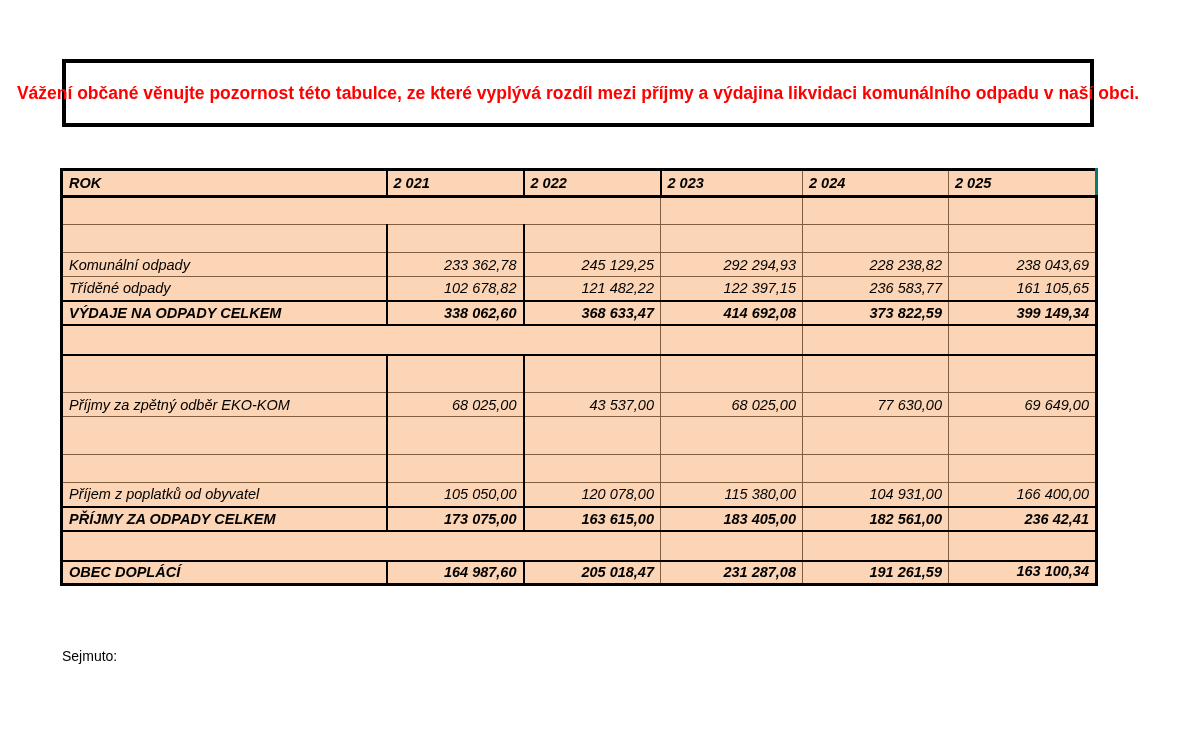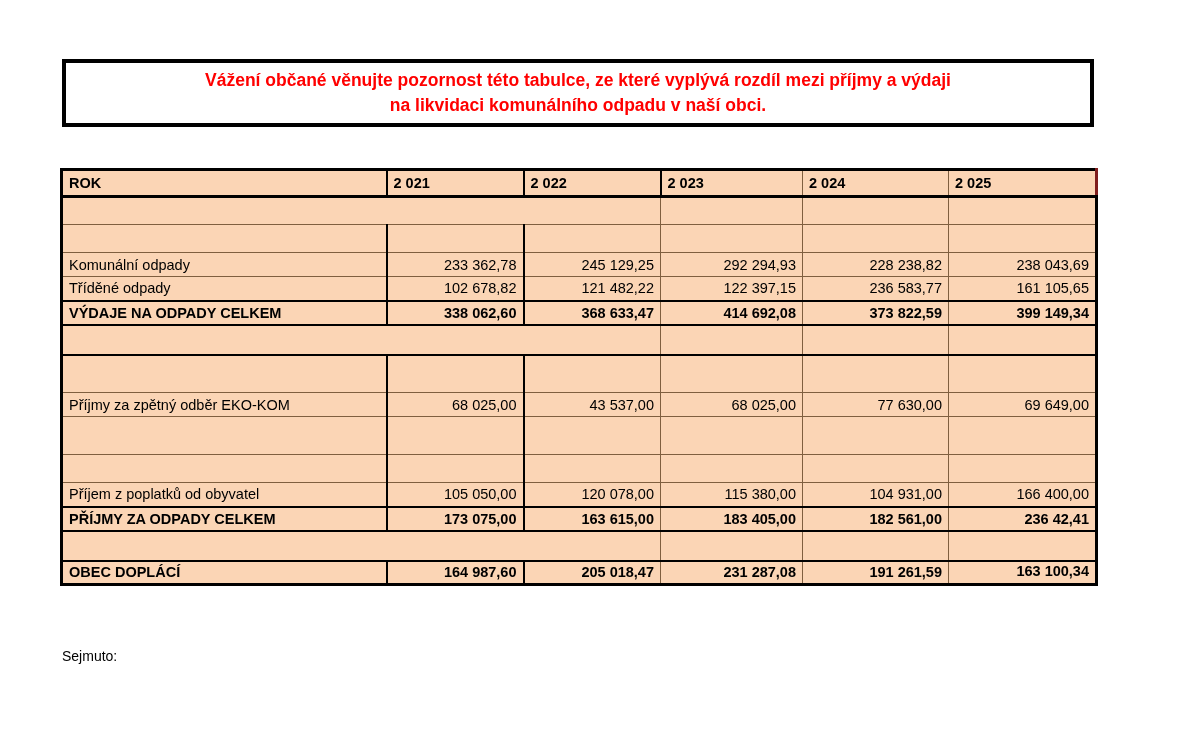--- a/index.html
+++ b/index.html
@@ -21,21 +21,21 @@
   .notice-box {
     position: absolute;
     left: 62px;
     top: 59px;
     width: 1032px;
     height: 68px;
     border: 4px solid #000000;
     background: #ffffff;
     box-sizing: border-box;
     display: flex;
-    flex-direction: column;
+    flex-direction: row;
     align-items: center;
     justify-content: center;
   }
   .notice-line {
     color: #ff0000;
     font-weight: bold;
     font-size: 17.5px;
     line-height: 25px;
     text-align: center;
     white-space: nowrap;
@@ -44,20 +44,21 @@
   
   .sheet {
     position: absolute;
     left: 60px;
     top: 168px;
     width: 1038px;
     border-collapse: collapse;
     table-layout: fixed;
     background: #fbd5b5;
     border: 3px solid #000000;
+    font-style: italic;
   }
   .sheet td {
     background: #fbd5b5;
     border: 1px solid #7f5f3f;
     padding: 0 6px;
     font-size: 14.5px;
     height: 24px;
     box-sizing: border-box;
     vertical-align: middle;
     white-space: nowrap;
@@ -74,21 +75,21 @@
   .ctr { text-align: left; margin-top: 8px; }
 
   
   tr.row-head td {
     font-weight: bold;
     height: 27px;
     border-top: 3px solid #000000;
     border-bottom: 3px solid #000000;
   }
   tr.row-head td.sep-l { border-left: 3px solid #000000; }
-  tr.row-head td.sep-r { border-right: 3px solid #7f1d1d; }
+  tr.row-head td.sep-r { border-right: 3px solid #0f766e; }
 
   
   td.vr-strong { border-right: 2.5px solid #000000; }
 
   
   tr.row-total td {
     font-weight: bold;
     border-top: 2px solid #000000;
     border-bottom: 2.5px solid #000000;
   }

